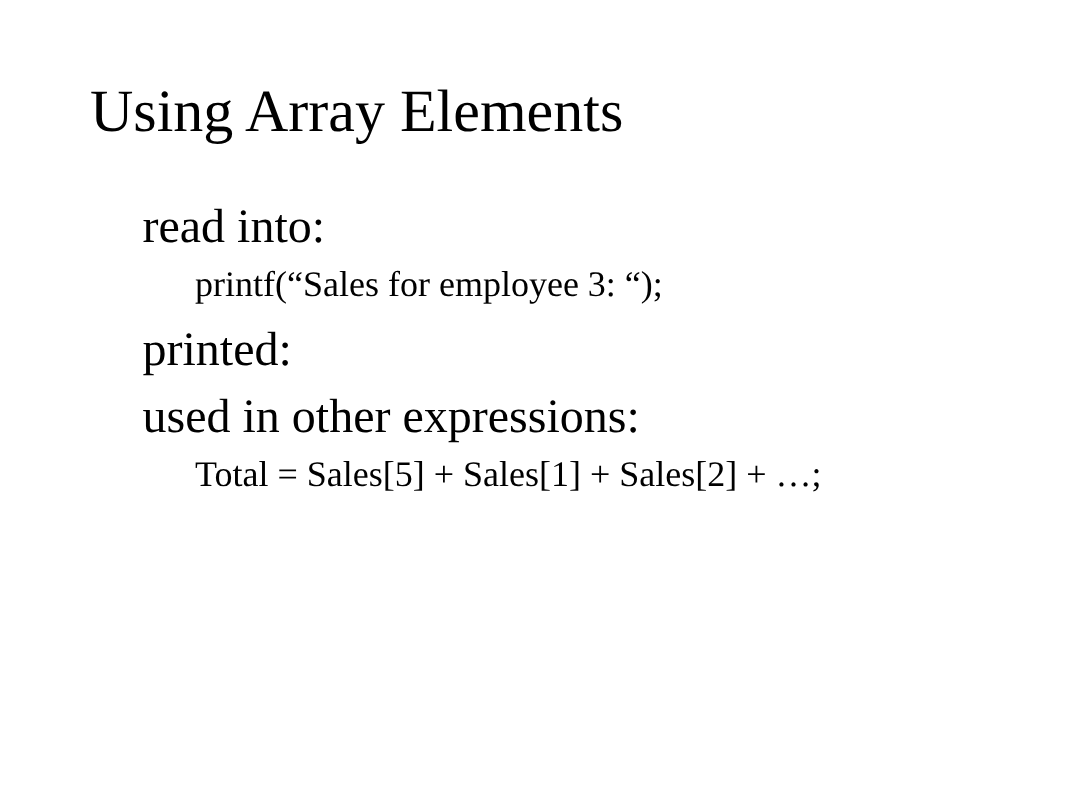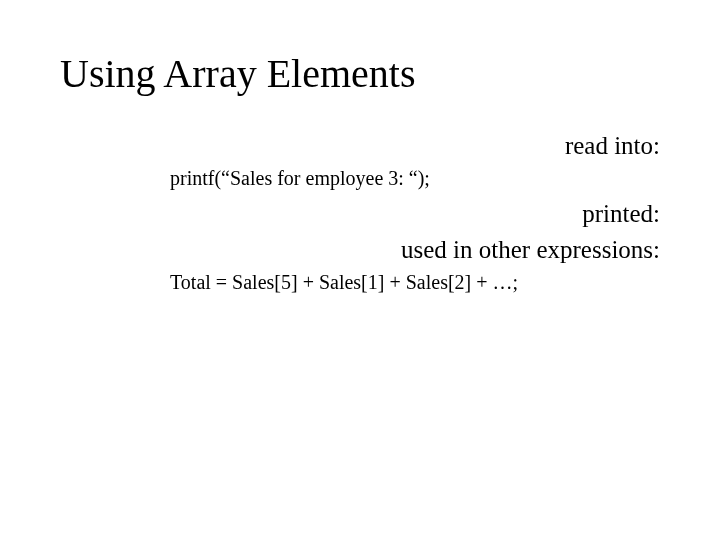--- a/index.html
+++ b/index.html
@@ -17,29 +17,28 @@
   .title {
     font-size: 40px;
     margin-bottom: 35px;
   }
   .subtitle {
     font-size: 27px;
     margin-left: 0px;
     margin-bottom: 10px;
   }
   .section {
-    font-size: 25px;
+    font-size: 32px;
     margin-left: 35px;
     margin-top: 8px;
     margin-bottom: 5px;
-    text-align: right;
   }
   .code {
-    font-size: 20px;
-    margin-left: 110px;
+    font-size: 24px;
+    margin-left: 70px;
     line-height: 1.35;
   }
 </style>
 </head>
 <body>
 
 <div class="slide">
   <div class="title">Using Array Elements</div>
 
   <div class="section">read into:</div>

